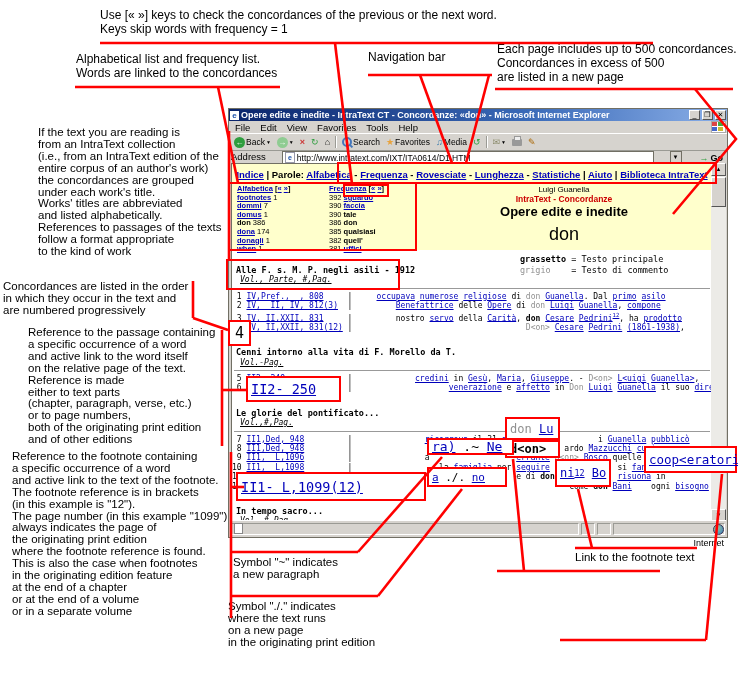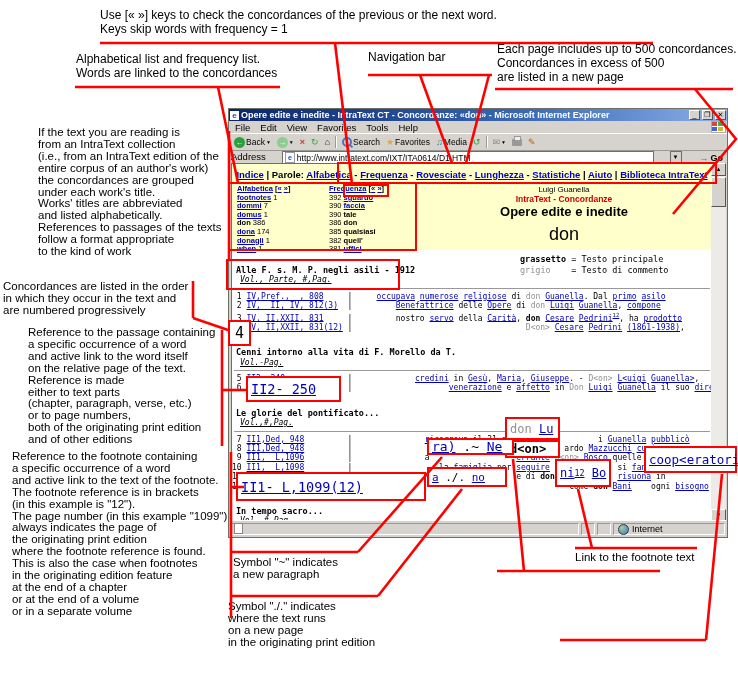--- a/index.html
+++ b/index.html
@@ -118,21 +118,21 @@
         text-align:center;line-height:10px;}
   #sb-up{top:0;}
   #sb-dn{bottom:0;}
   #sb-thumb{position:absolute;left:0;top:14px;width:15px;height:30px;background:#D6D3CE;
             border:1px solid #fff;border-right-color:#555;border-bottom-color:#555;box-sizing:border-box;}
   #statusbar{position:absolute;left:1px;right:1px;bottom:1px;height:15px;background:#D6D3CE;
              display:flex;align-items:center;font-size:9px;border-top:1px solid #fff;gap:2px;padding:0 1px;}
   .spane{height:12px;border:1px solid #9a9a94;border-bottom-color:#fff;border-right-color:#fff;box-sizing:border-box;}
   #sp1{flex:1;display:flex;align-items:center;gap:2px;padding-left:2px;}
   #sp2{width:14px;} #sp3{width:14px;}
-  #sp4{width:112px;display:flex;align-items:flex-start;gap:3px;padding-left:4px;}
+  #sp4{width:112px;display:flex;align-items:flex-end;gap:3px;padding-left:4px;flex-direction:column;}
   .doc{width:7px;height:9px;background:#fff;border:1px solid #888;}
   .globe{width:9px;height:9px;border-radius:50%;border:1px solid #335;flex:none;
          background:radial-gradient(circle at 30% 30%,#9fd29f,#3a7abf);}
 </style>
 </head>
 <body>
 
 <div id="canvas">
 
   <div class="ann" id="a1">Use [« »] keys to check the concordances of the previous or the next word.

